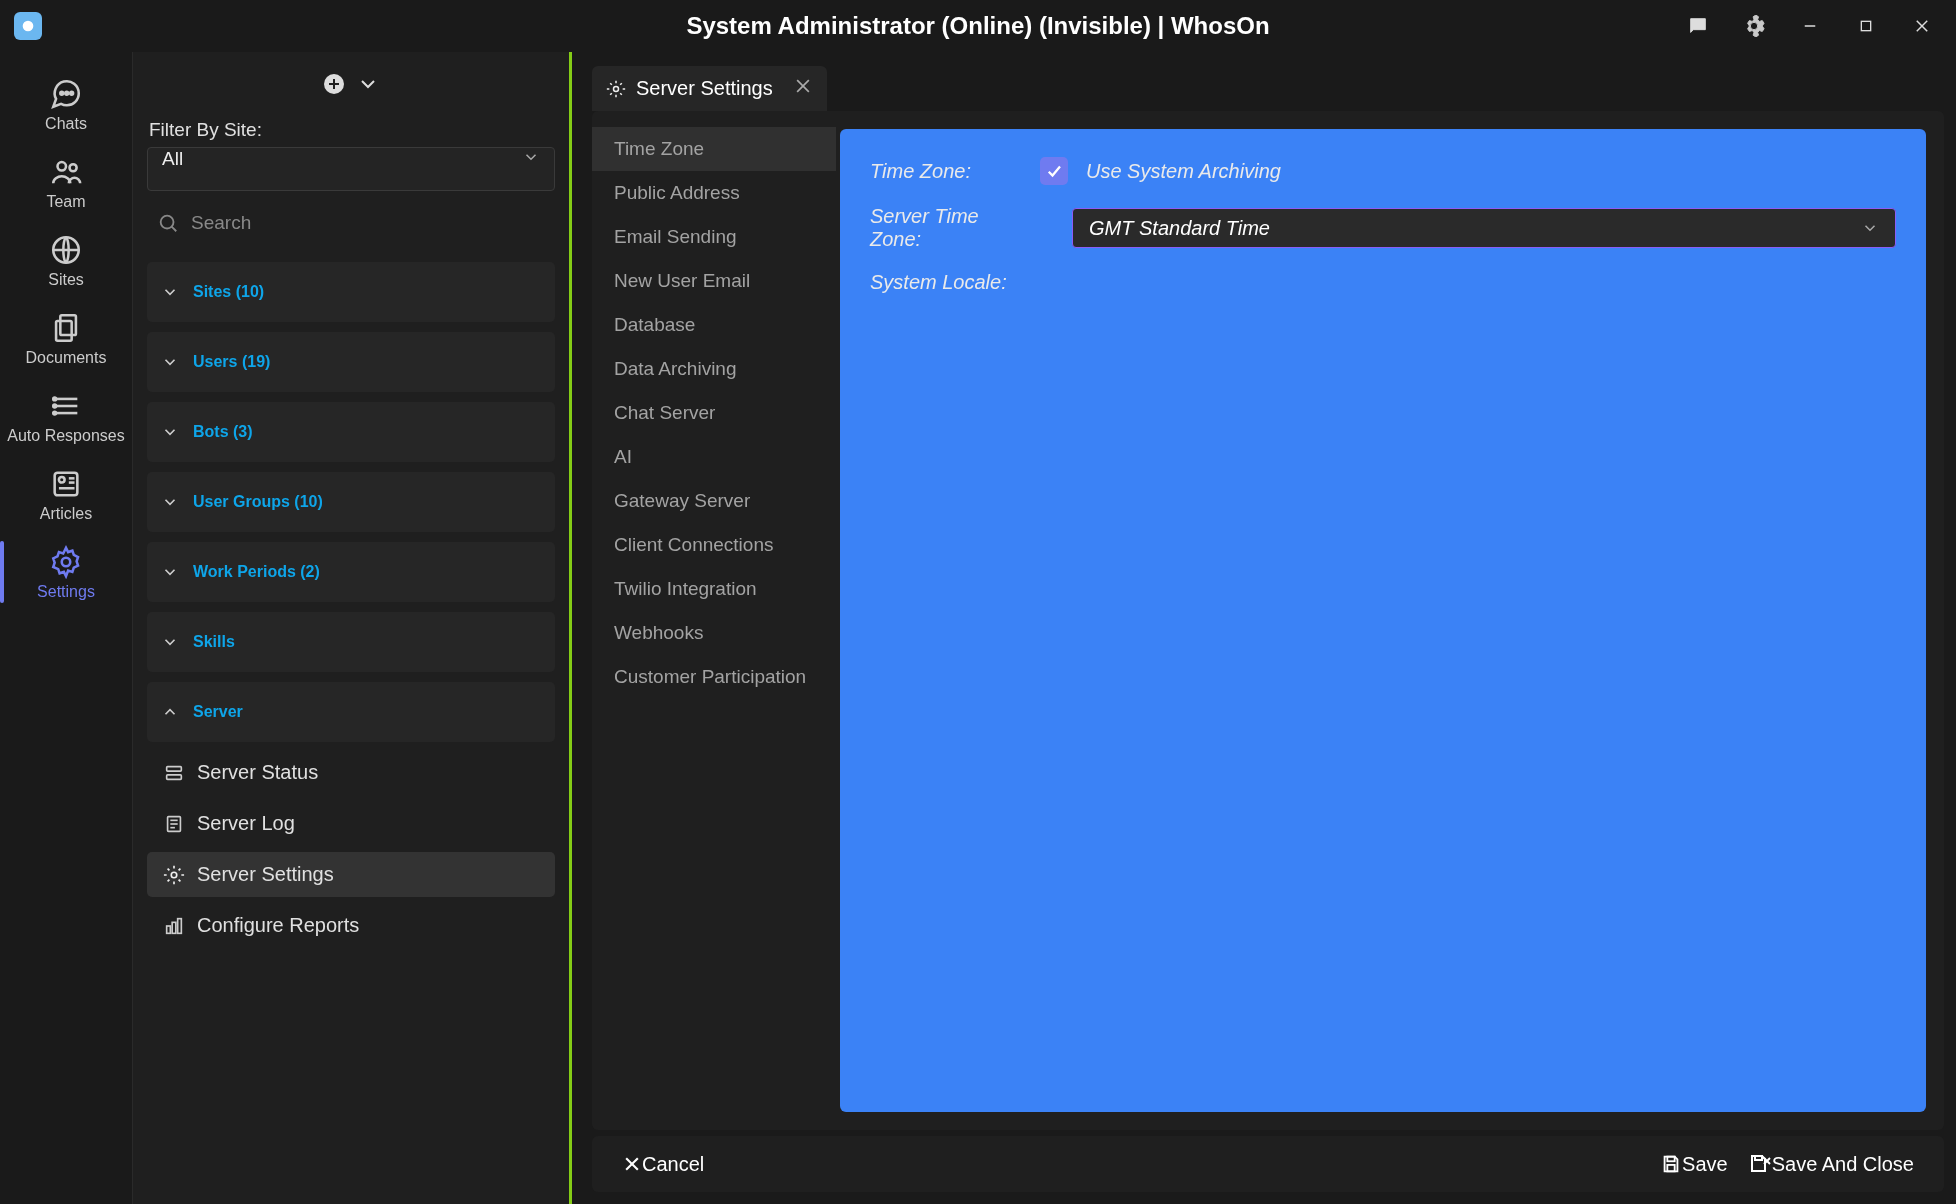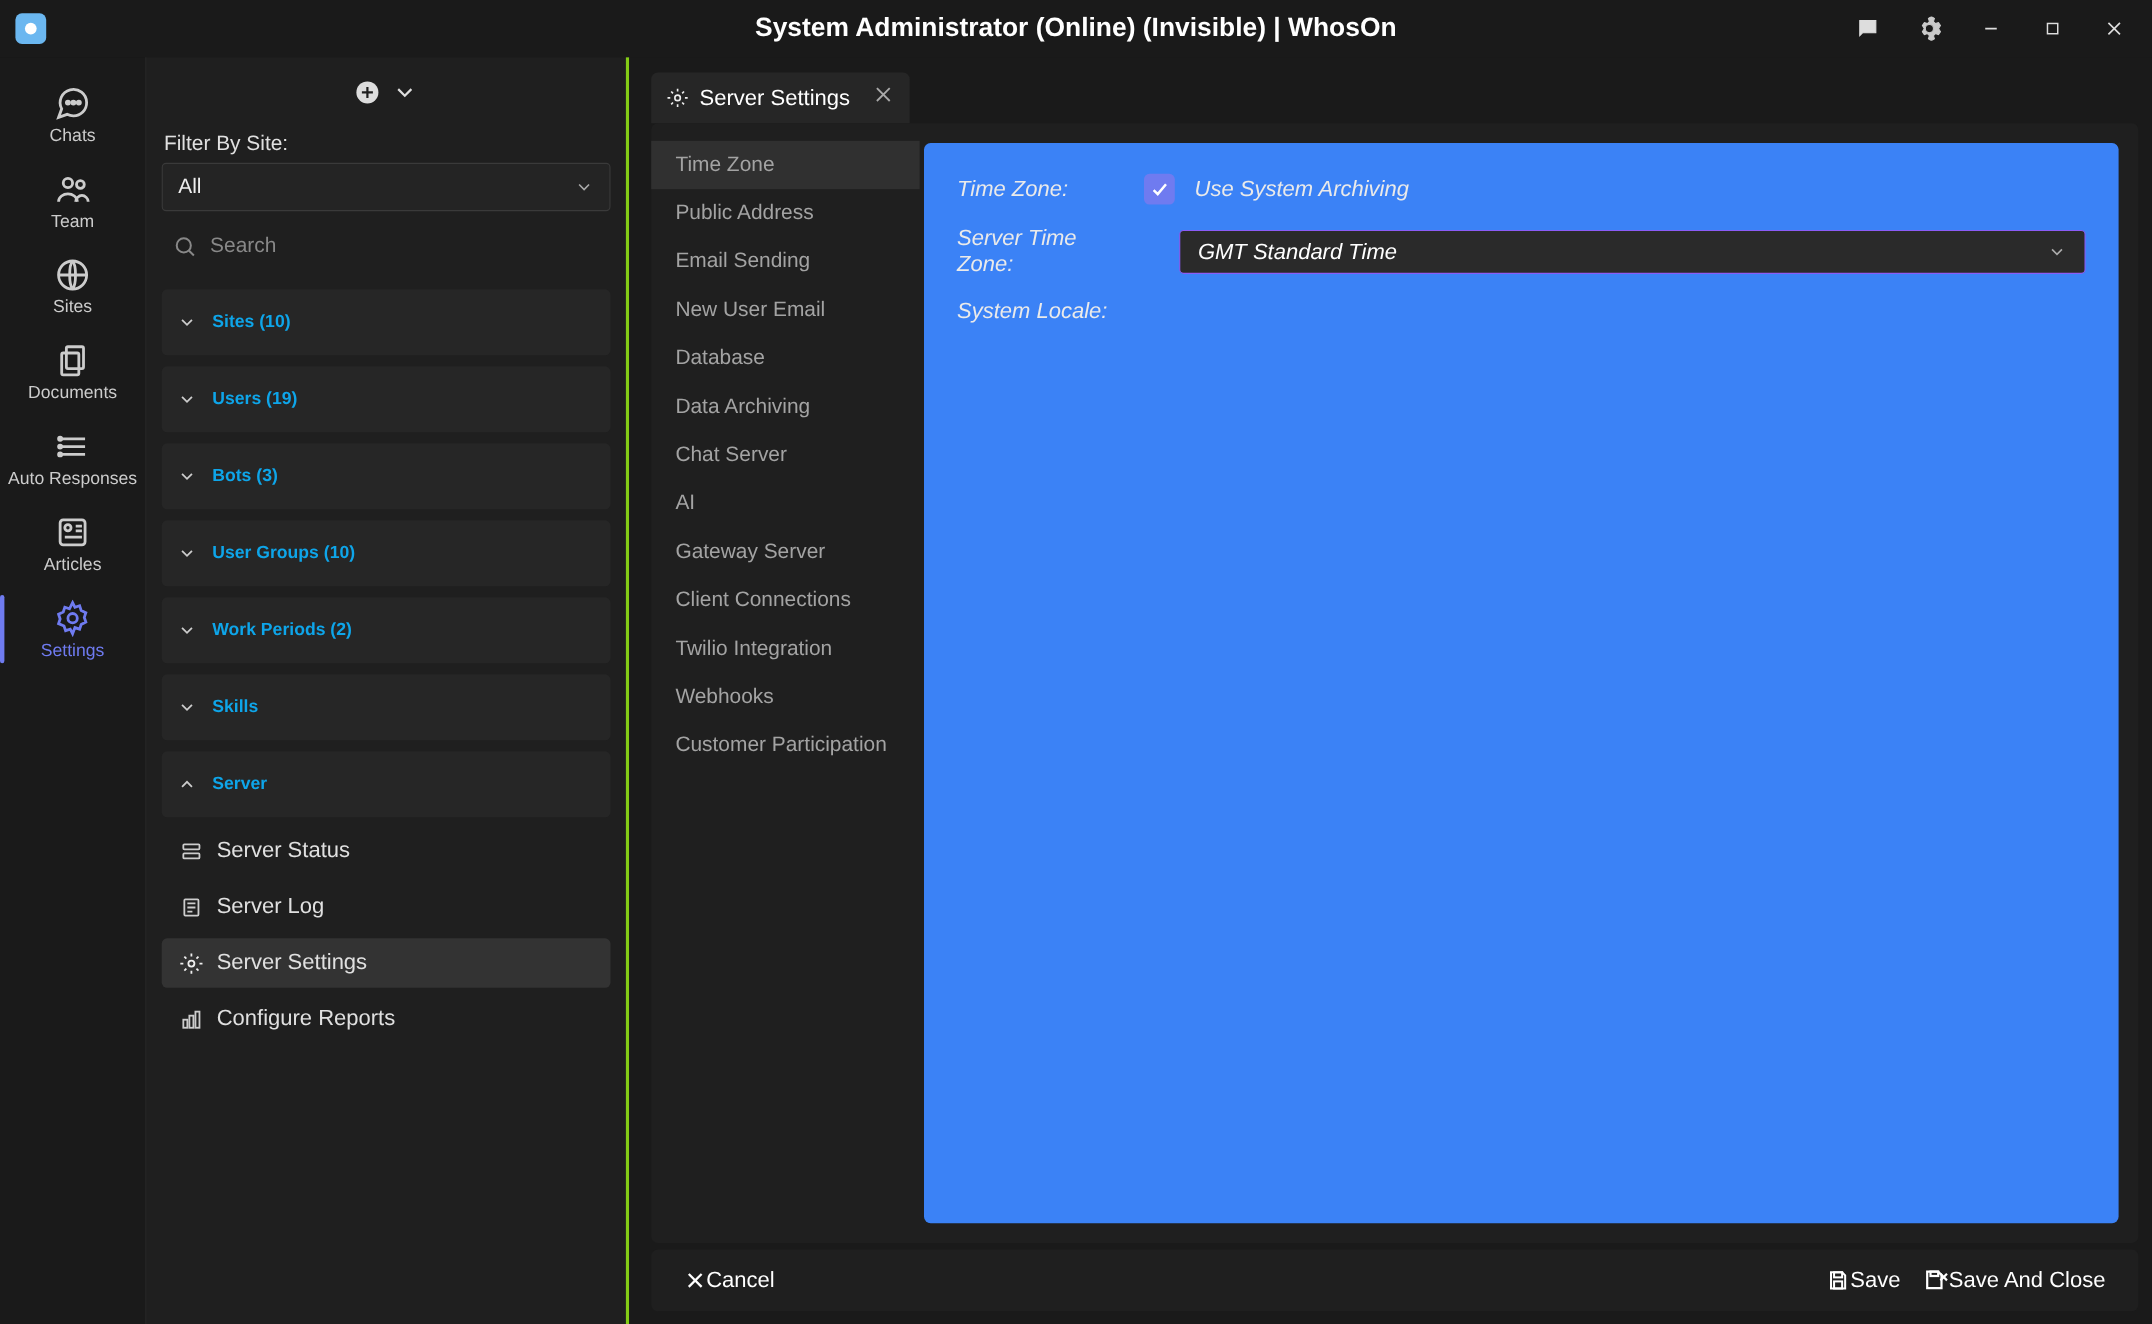--- a/index.html
+++ b/index.html
@@ -113,21 +113,21 @@
     color:#e0e0e0;
     padding: 0 6px 6px;
   }
   .filter-select {
     margin: 0 4px 10px;
     height:44px;
     background:#242424;
     border:1px solid #3a3a3a;
     border-radius:4px;
     display:flex;
-    align-items:center;
+    align-items:flex-start;
     justify-content:space-between;
     padding:0 14px;
     color:#eee;
   }
   .search-box {
     margin: 0 4px 12px;
     height:44px;
     display:flex;
     align-items:center;
     gap:12px;

